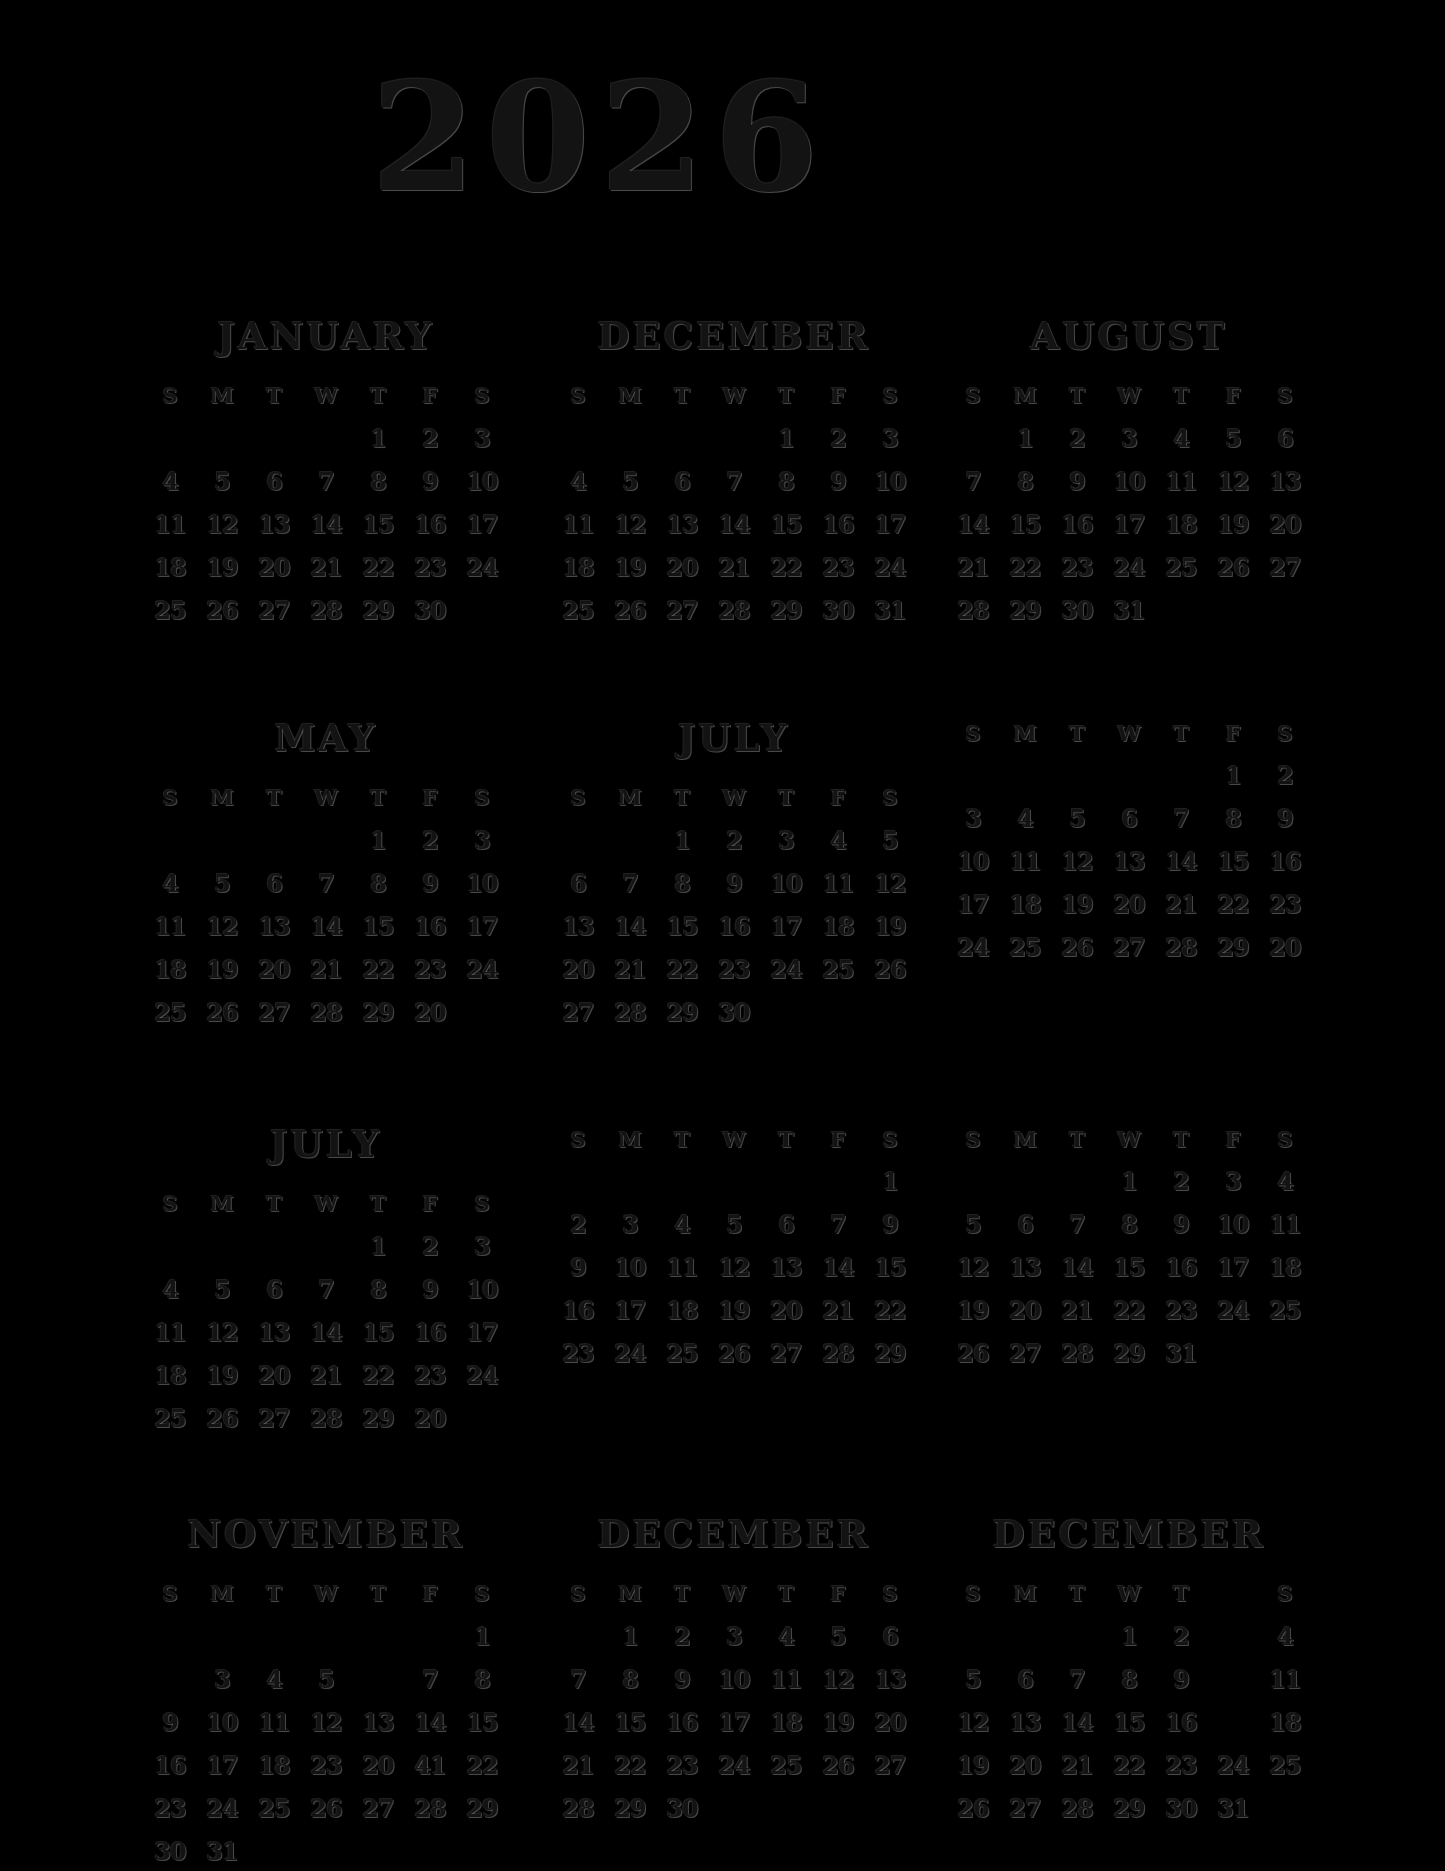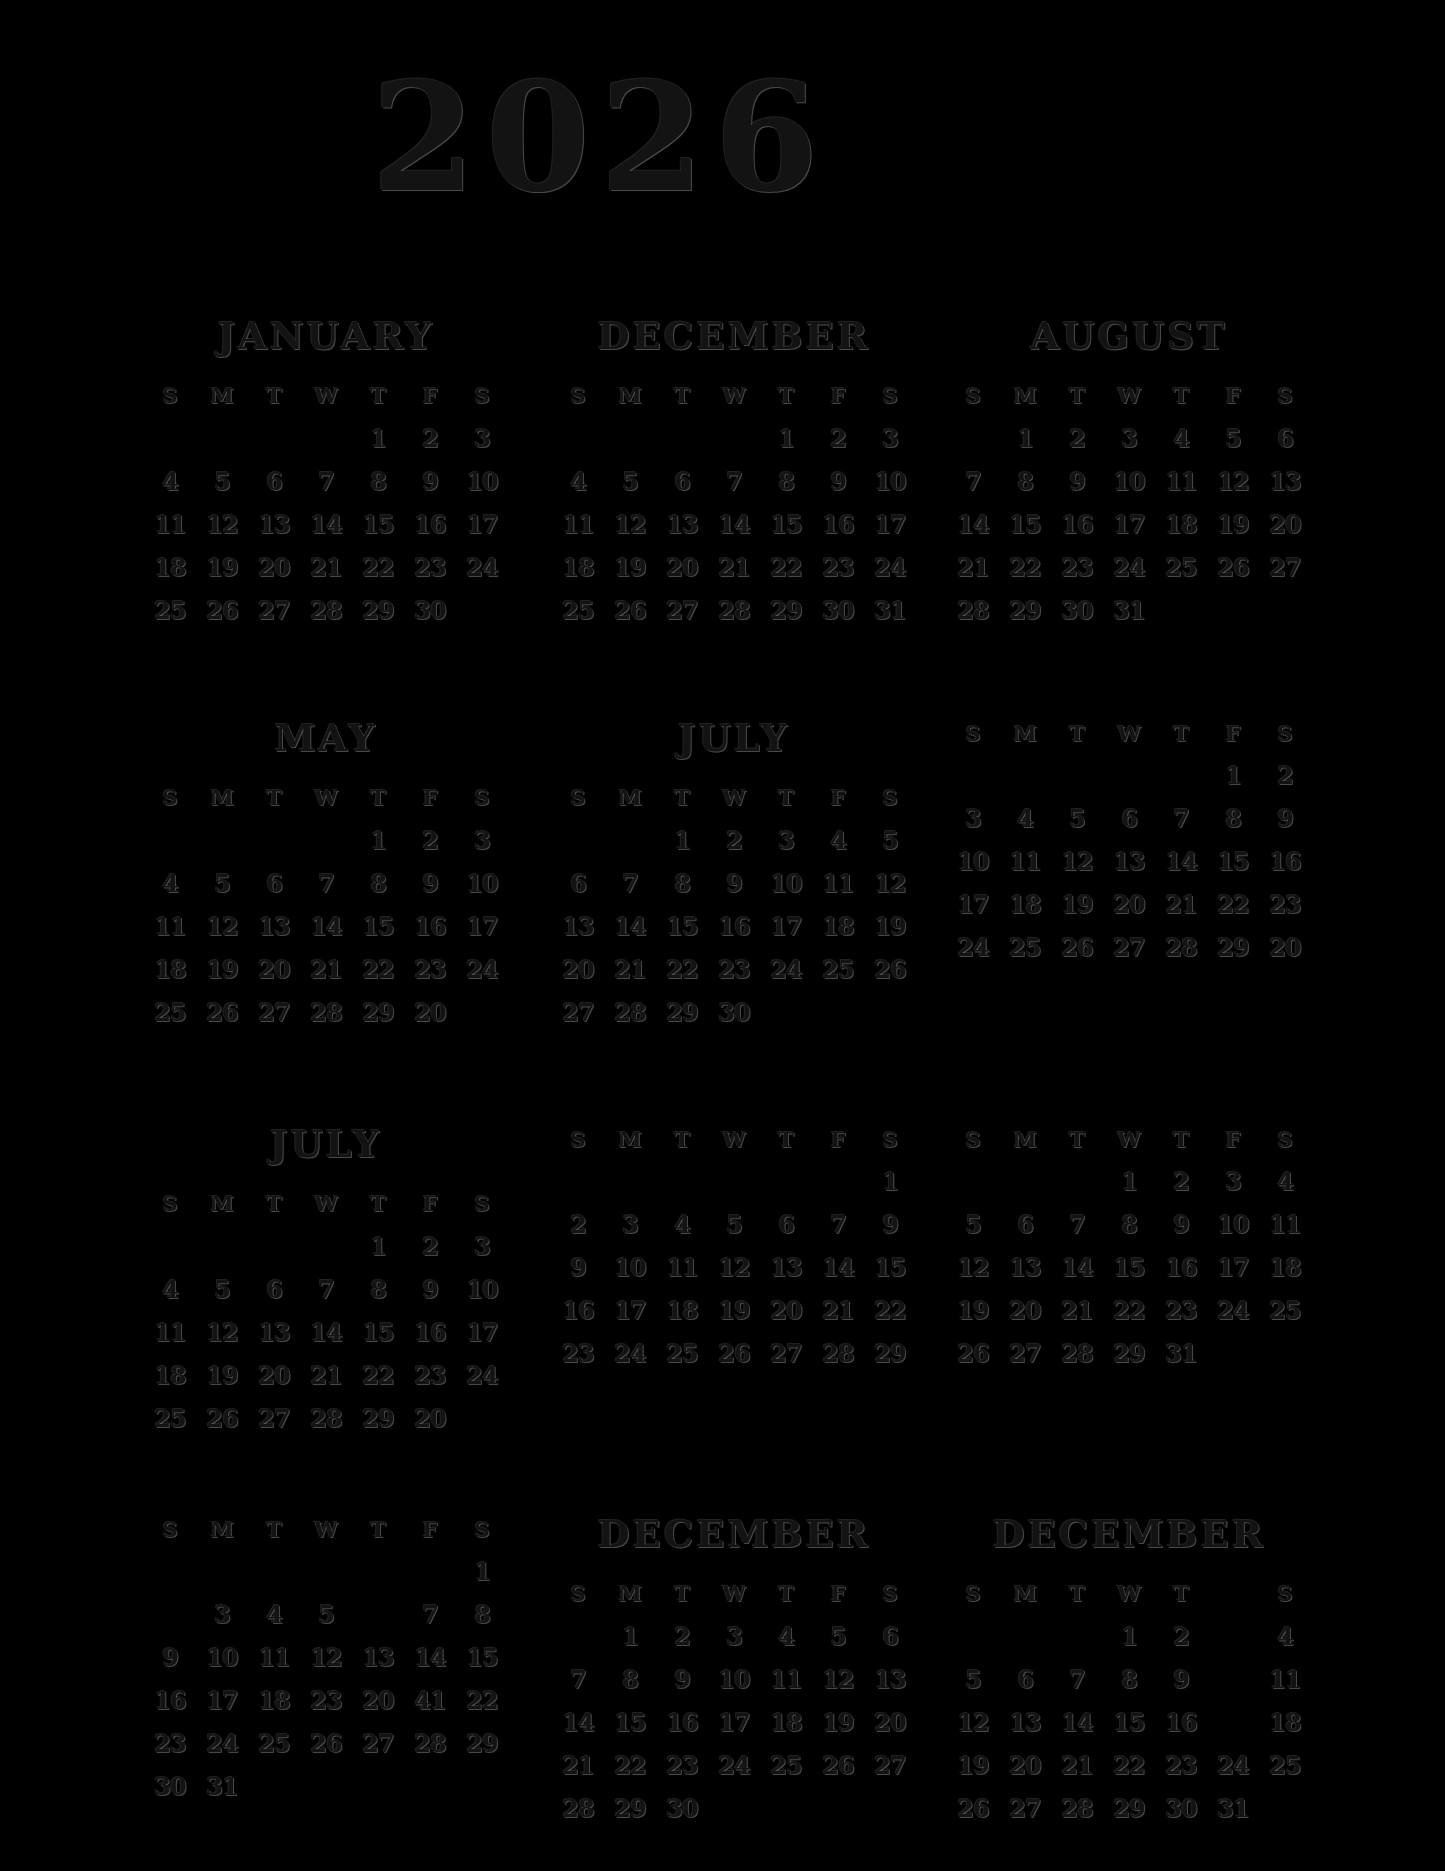--- a/index.html
+++ b/index.html
@@ -487,20 +487,21 @@
           <div class="cell date-cell ink">26</div>
           <div class="cell date-cell ink">27</div>
           <div class="cell date-cell ink">28</div>
           <div class="cell date-cell ink">29</div>
           <div class="cell date-cell ink">31</div>
           <div class="cell date-cell ink"></div>
           <div class="cell date-cell ink"></div>
         </div>
       </div>
       <div class="month" style="left: 144px; top: 1466px;">
+        <div class="month-title ink">NOVEMBER</div>
         <div class="month-grid">
           <div class="cell weekday-cell ink">S</div>
           <div class="cell weekday-cell ink">M</div>
           <div class="cell weekday-cell ink">T</div>
           <div class="cell weekday-cell ink">W</div>
           <div class="cell weekday-cell ink">T</div>
           <div class="cell weekday-cell ink">F</div>
           <div class="cell weekday-cell ink">S</div>
           <div class="cell date-cell ink"></div>
           <div class="cell date-cell ink"></div>

